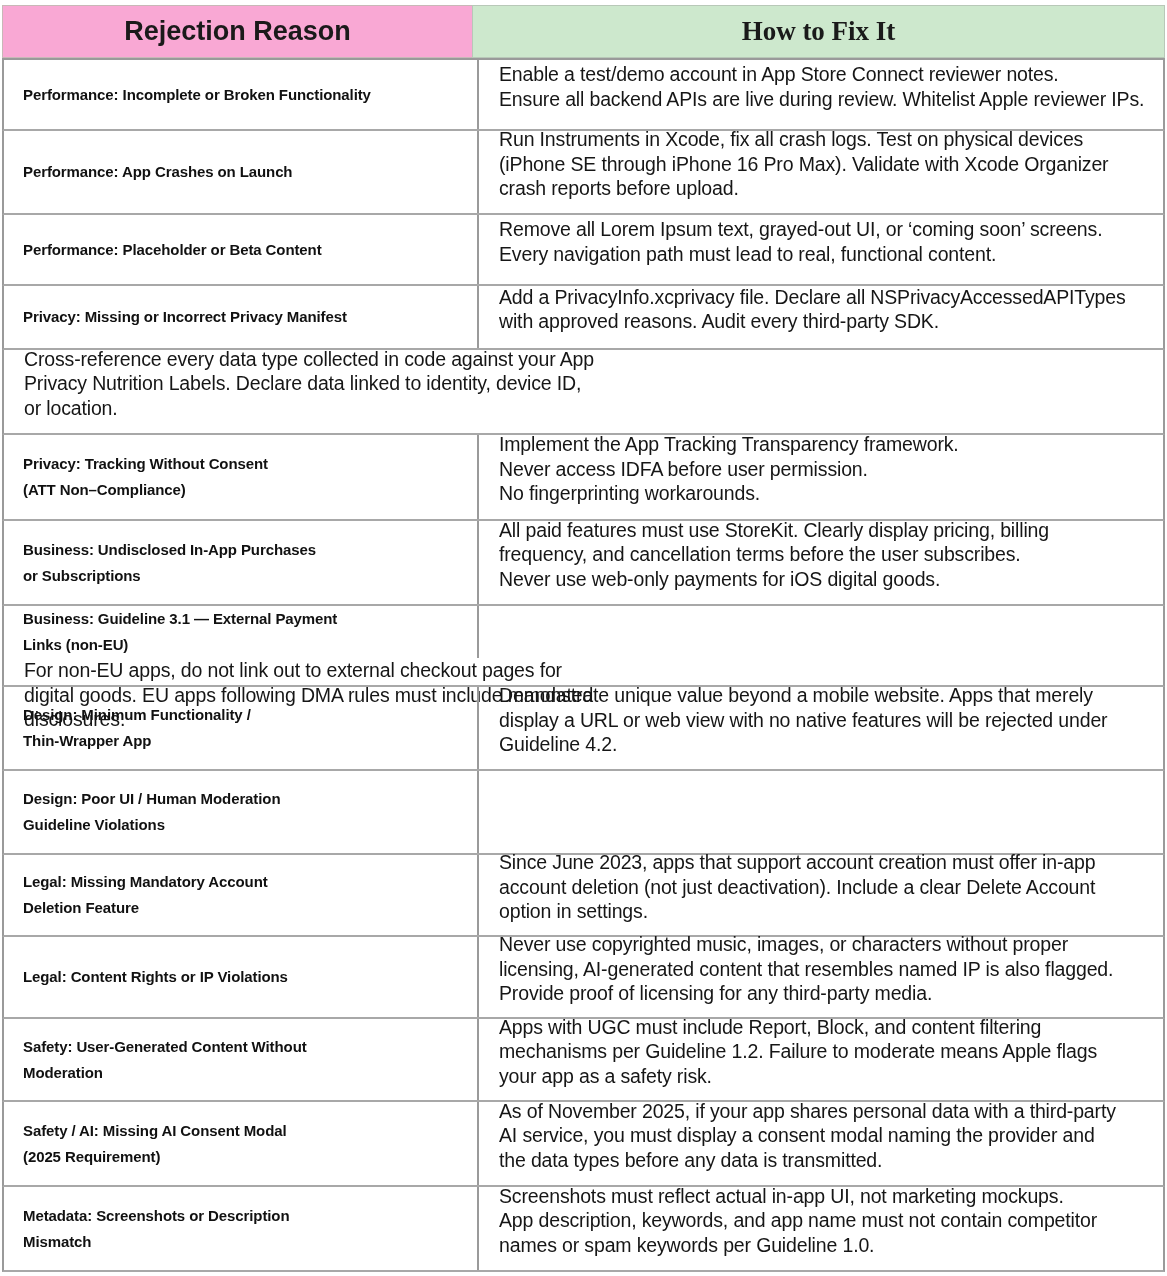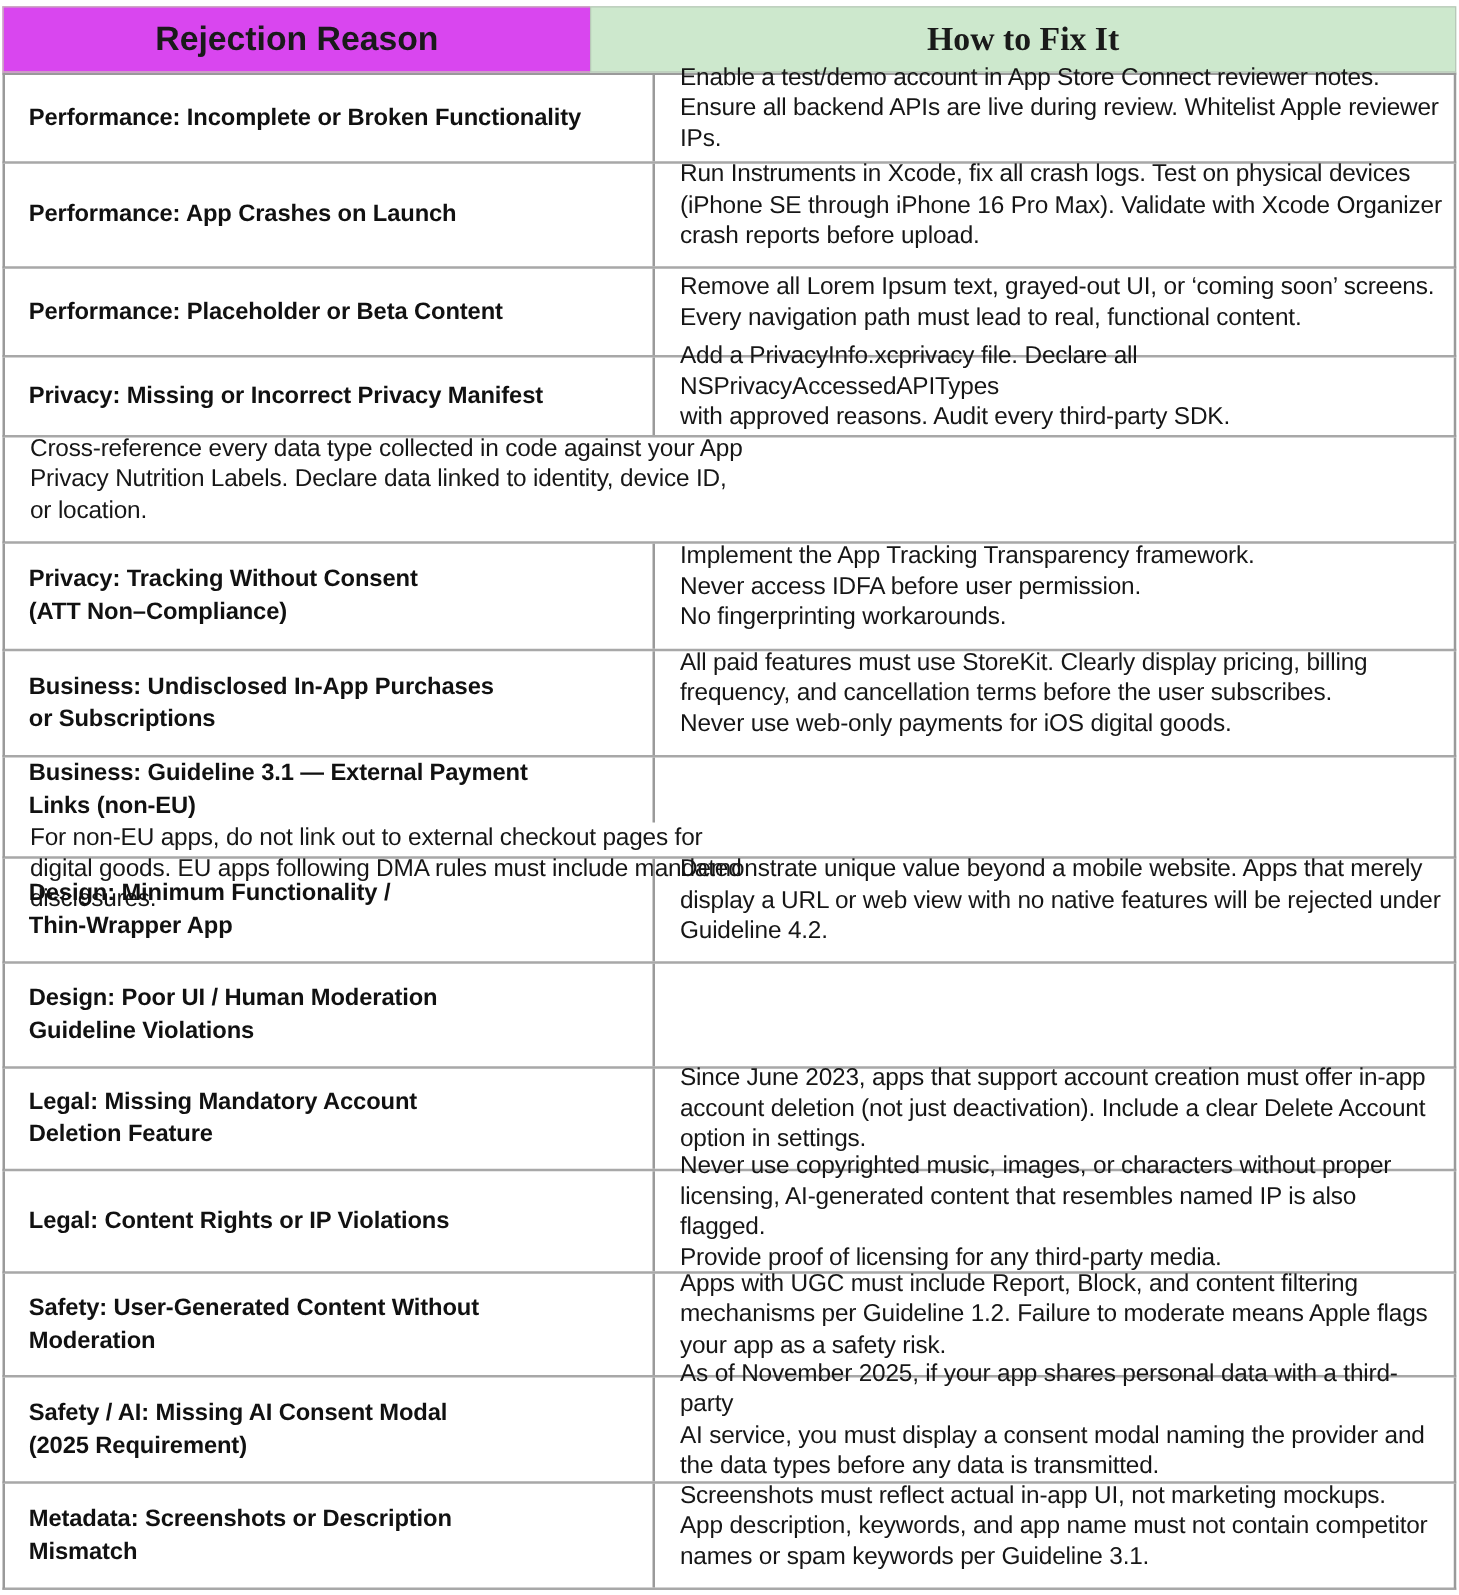--- a/index.html
+++ b/index.html
@@ -1,31 +1,31 @@
 <!DOCTYPE html>
 <html><head>
 <meta charset="utf-8">
 <style>
   html, body { margin:0; padding:0; background:#ffffff; }
   body { width:1167px; height:1276px; position:relative; overflow:hidden;
          font-family:"Liberation Sans", sans-serif; color:#111; }
   .table { position:absolute; left:2px; top:5px; width:1163px; }
   .hdr { display:flex; height:53px; }
-  .hdr .h1 { width:469px; background:#d946ef; border:1px solid #c8b8b7; border-right:none;
+  .hdr .h1 { width:469px; background:#f9a8d4; border:1px solid #c8b8b7; border-right:none;
              display:flex; align-items:center; justify-content:center;
              font-weight:bold; font-size:27px; color:#1a1a1a; }
   .hdr .h2 { flex:1; background:#cde8cd; border:1px solid #b8c8b8;
              display:flex; align-items:center; justify-content:center;
              font-weight:bold; font-size:27px; color:#1a1a1a;font-family:Liberation Serif, serif; }
   .row { display:flex; border-left:2px solid #9a9a9a; border-right:2px solid #9a9a9a;
          border-bottom:2px solid #a8a8a8; box-sizing:border-box; }
   .row.first { border-top:2px solid #9a9a9a; }
-  .c1 { width:520px; box-sizing:border-box; border-right:2px solid #9a9a9a;
+  .c1 { width:475px; box-sizing:border-box; border-right:2px solid #9a9a9a;
         padding:0 10px 0 19px; display:flex; align-items:center;
-        font-weight:bold; font-size:19px; line-height:26px; letter-spacing:-0.1px; }
+        font-weight:bold; font-size:15px; line-height:26px; letter-spacing:-0.1px; }
   .c2 { flex:1; padding:0 8px 16px 20px; display:flex; align-items:center;
         font-size:19.5px; line-height:24.5px; letter-spacing:-0.15px; color:#161616; }
   .c2 span, .c1 span { white-space:pre-line; }
 </style>
 </head>
 <body>
 
 <div class="table">
   <div class="hdr">
     <div class="h1">Rejection Reason</div>
@@ -170,17 +170,17 @@
         </div>
       </div>
       <div class="row" style="height: 85px;">
         <div class="c1">
           <span>Metadata: Screenshots or Description
 Mismatch</span>
         </div>
         <div class="c2">
           <span>Screenshots must reflect actual in-app UI, not marketing mockups.
 App description, keywords, and app name must not contain competitor
-names or spam keywords per Guideline 3.1.</span>
+names or spam keywords per Guideline 1.0.</span>
         </div>
       </div>
     </div>
 </div>
 
 </body></html>

